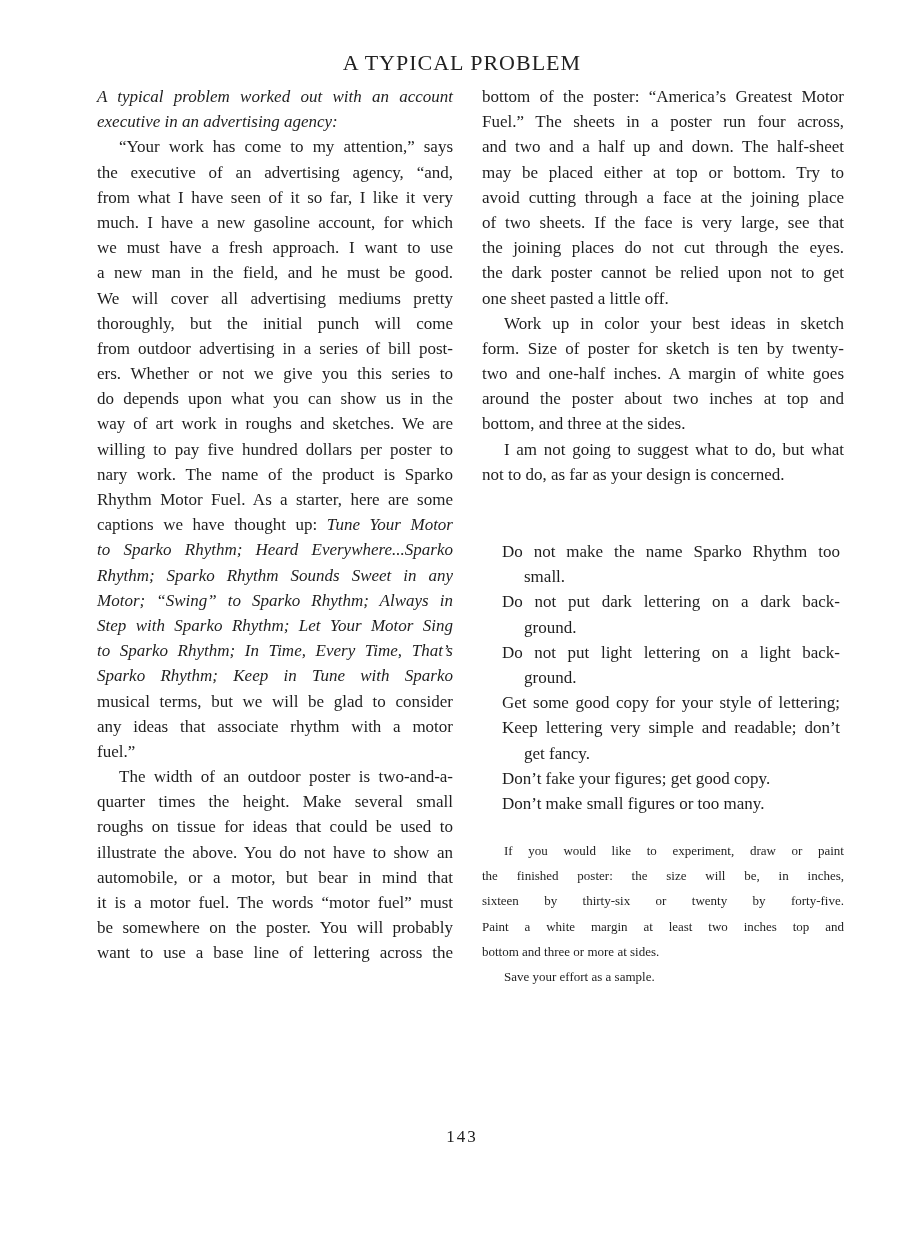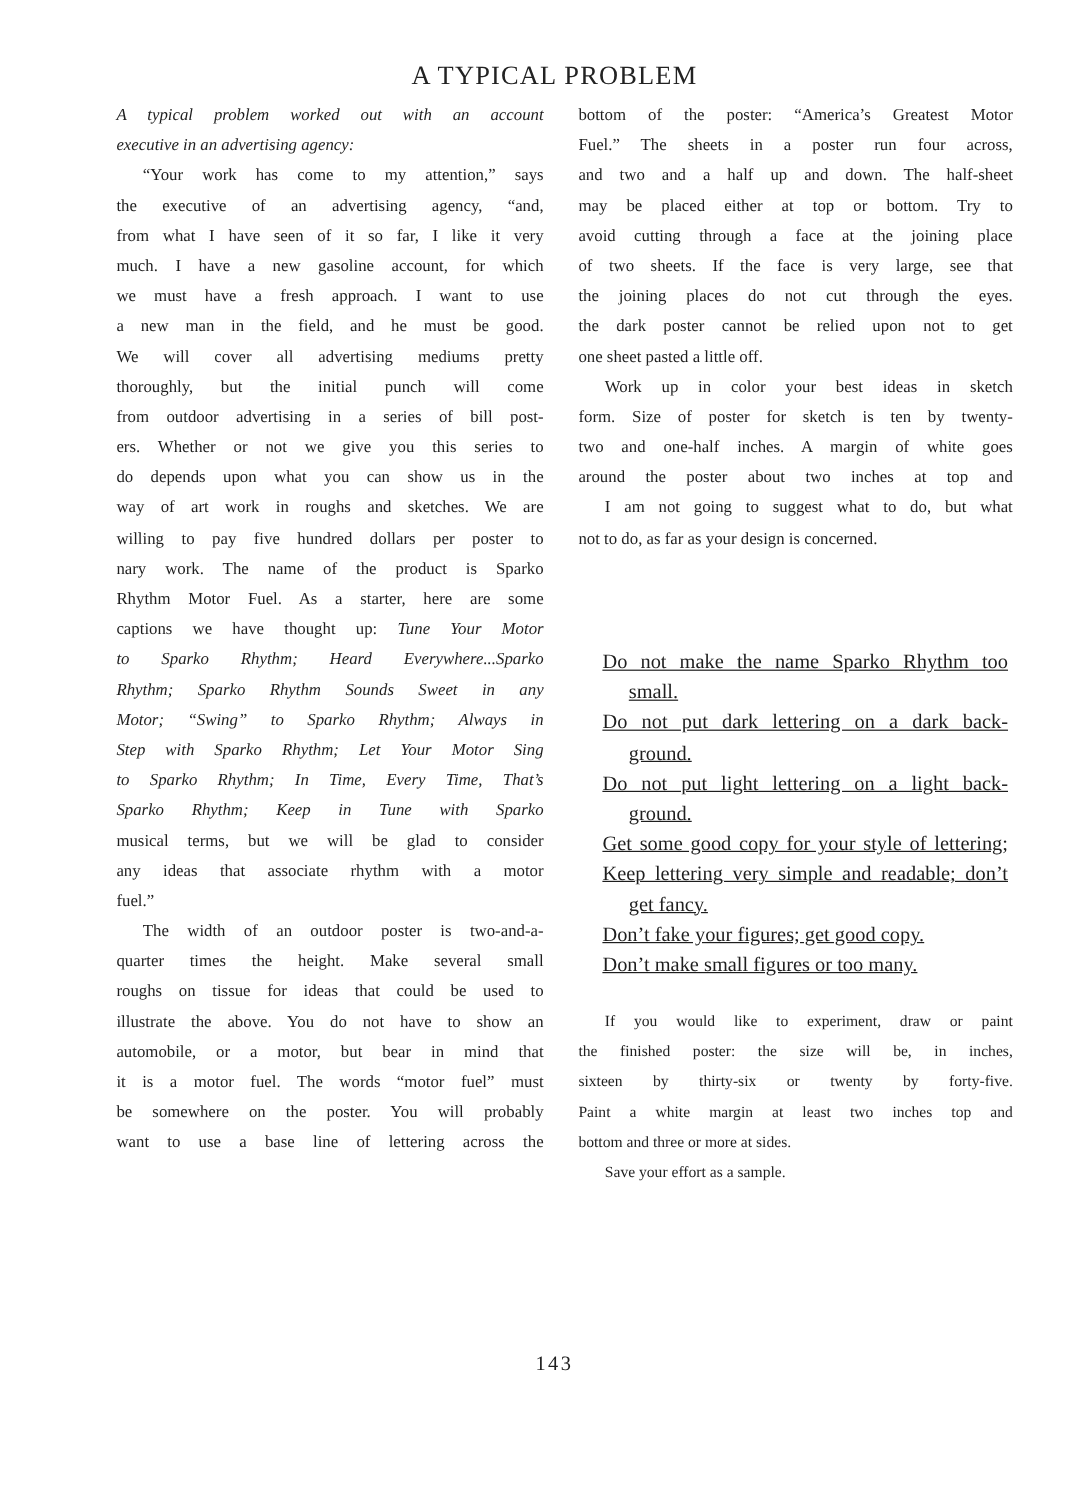--- a/index.html
+++ b/index.html
@@ -21,21 +21,21 @@
       left: 0;
       width: 924px;
       text-align: center;
       font-size: 22px;
       letter-spacing: 1px;
       color: #222;
     }
     .column {
       position: absolute;
       top: 84px;
-      font-size: 14px;
+      font-size: 17px;
       line-height: 25.2px;
     }
     .col-left { left: 97px; width: 356px; }
     .col-right { left: 482px; width: 362px; }
     .line {
       display: block;
       white-space: nowrap;
       text-align: justify;
       text-align-last: justify;
       height: 25.2px;
@@ -46,21 +46,20 @@
     .line.indent { padding-left: 22px; }
     .line.hang { padding-left: 22px; }
     .italic { font-style: italic; }
     .list {
       position: absolute;
       top: 539px;
       left: 502px;
       width: 338px;
       font-size: 17px;
       line-height: 25.2px;
-      text-decoration: underline;
     }
     .list-item { margin-bottom: 0; }
     .right-lower {
       position: absolute;
       top: 838px;
       left: 482px;
       width: 362px;
       font-size: 13px;
       line-height: 25.2px;
     }
@@ -133,20 +132,21 @@
     <span class="line">of two sheets. If the face is very large, see that</span>
     <span class="line">the joining places do not cut through the eyes.</span>
     <span class="line">the dark poster cannot be relied upon not to get</span>
     <span class="line last">one sheet pasted a little off.</span>
   </div>
   <div>
     <span class="line indent">Work up in color your best ideas in sketch</span>
     <span class="line">form. Size of poster for sketch is ten by twenty-</span>
     <span class="line">two and one-half inches. A margin of white goes</span>
     <span class="line">around the poster about two inches at top and</span>
+    <span class="line last">bottom, and three at the sides.</span>
   </div>
   <div>
     <span class="line indent">I am not going to suggest what to do, but what</span>
     <span class="line last">not to do, as far as your design is concerned.</span>
   </div>
 </div>
 
 <div class="list">
   <div class="list-item">
     <span class="line">Do not make the name Sparko Rhythm too</span>

